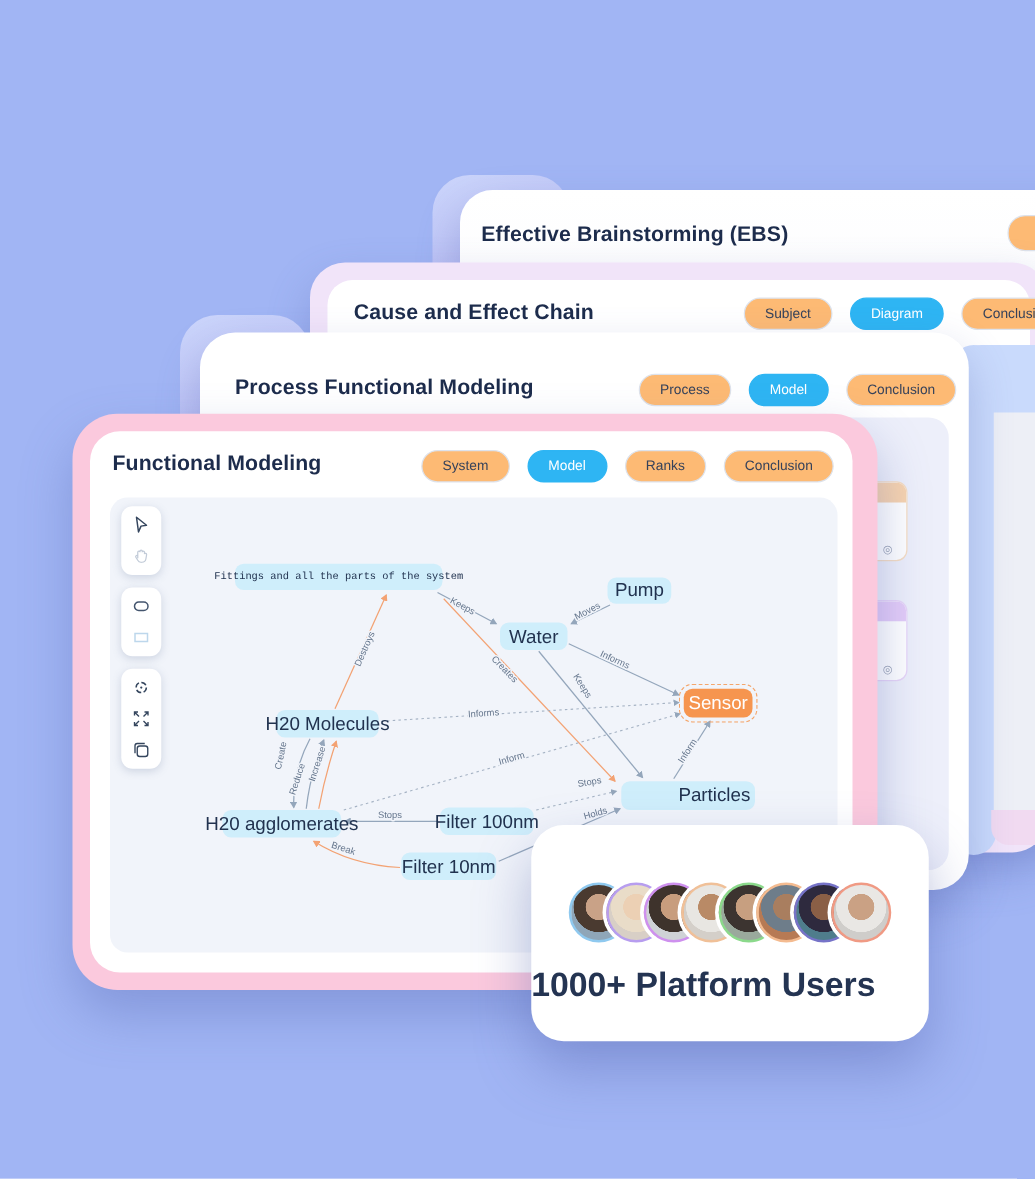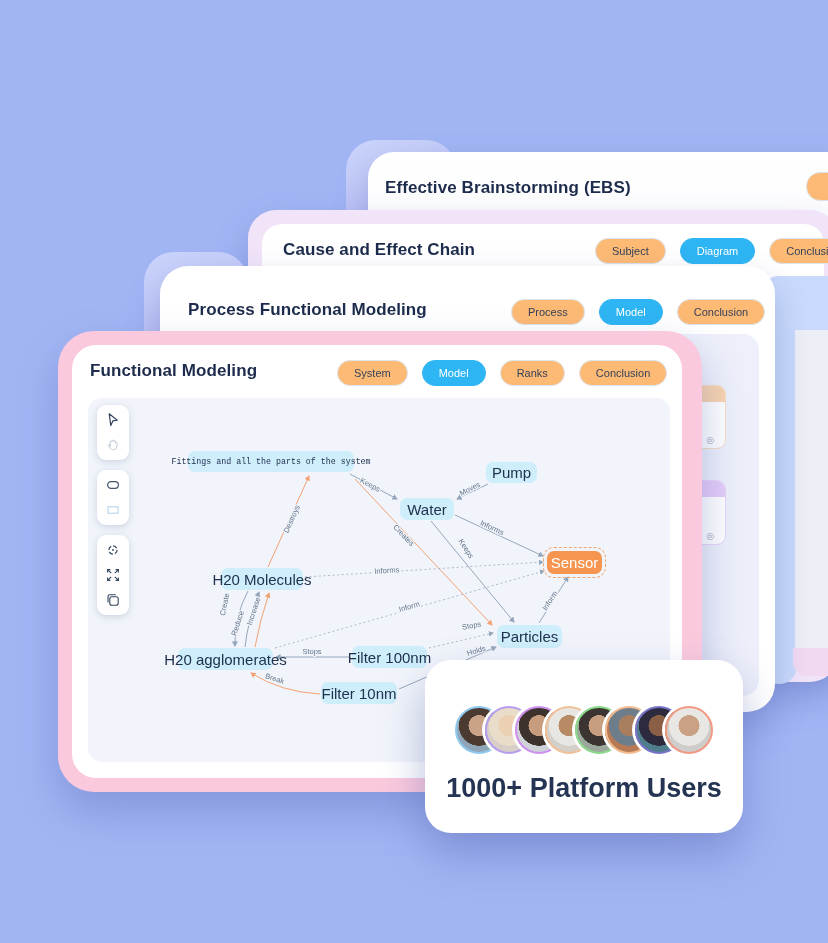--- a/index.html
+++ b/index.html
@@ -33,21 +33,21 @@
   
   .mini{position:absolute;width:84px;background:#fff;border-radius:9px;z-index:7;overflow:hidden;}
   .mini .head{height:16px;}
   .mini .glyphs{position:absolute;right:7px;bottom:3px;font-size:9px;color:#98a1b3;letter-spacing:4px;}
   
   .users-card{left:425px;top:660px;width:318px;height:173px;border-radius:26px;background:#fff;
               box-shadow:0 22px 44px rgba(80,96,170,.4);z-index:20;position:absolute;}
   .avatar-row{position:absolute;left:0;top:46px;width:100%;display:flex;justify-content:center;}
   .avatar{width:44px;height:44px;border-radius:50%;border:2px solid #ccc;box-shadow:0 0 0 3px #fff;flex:0 0 auto;}
   .avatar + .avatar{margin-left:-18px;}
-  .users-label{position:absolute;left:0;top:113px;width:100%;text-align:center;font-size:27px;font-weight:600;color:#243452;}
+  .users-label{position:absolute;left:0;top:113px;width:100%;font-size:27px;font-weight:600;color:#243452;}
 </style>
 </head>
 <body>
 
 <div id="page">
 
   <div class="blob" style="left:346px;top:140px;width:110px;height:100px;z-index:1;"></div>
   <div class="blob" style="left:144px;top:252px;width:104px;height:112px;z-index:5;"></div>
 
   <div class="card" style="left:368px;top:152px;width:512px;height:508px;border-radius:26px;background:linear-gradient(#ffffff,#eef0f6);z-index:2;">
@@ -173,21 +173,21 @@
               <path d="M3 10.6 V4.6 A1.8 1.8 0 0 1 4.8 2.8 h6" fill="none" stroke="#35465e" stroke-width="1.1"></path>
               <rect x="4.8" y="4.8" width="8.4" height="8.4" rx="2" fill="#fff" stroke="#35465e" stroke-width="1.1"></rect>
             </svg></div>
         </div>
       </div>
   <div class="node long" style="left: 100px; top: 53px; width: 166px; height: 21px; font-family: Liberation Mono, monospace;">Fittings and all the parts of the system</div>
       <div class="node" style="left: 398px; top: 64px; width: 51px; height: 21px;">Pump</div>
       <div class="node" style="left: 312px; top: 100px; width: 54px; height: 22px;">Water</div>
       <div class="node selected" style="left: 459px; top: 153px; width: 55px; height: 23px;">Sensor</div>
       <div class="node" style="left: 133px; top: 170px; width: 82px; height: 22px;">H20 Molecules</div>
-      <div class="node" style="left: 409px; top: 227px; width: 65px; height: 23px;">Particles</div>
+      <div class="node" style="left: 409px; top: 227px; width: 65px; height: 23px; padding-left: 42px;">Particles</div>
       <div class="node" style="left: 90px; top: 250px; width: 95px; height: 22px;">H20 agglomerates</div>
       <div class="node" style="left: 264px; top: 248px; width: 75px; height: 22px;">Filter 100nm</div>
       <div class="node" style="left: 233px; top: 284px; width: 76px; height: 22px;">Filter 10nm</div>
     </div>
 
   <div class="users-card">
     <div class="avatar-row">
         <div class="avatar" style="border-color: rgb(143, 201, 239); background: radial-gradient(circle at 50% 40%, rgb(201, 162, 135) 0px, rgb(201, 162, 135) 30%, rgb(74, 58, 48) 31%, rgb(74, 58, 48) 58%, rgb(143, 166, 184) 59%);"></div>
         <div class="avatar" style="border-color: rgb(183, 157, 239); background: radial-gradient(circle at 50% 40%, rgb(236, 208, 180) 0px, rgb(236, 208, 180) 30%, rgb(233, 220, 200) 31%, rgb(233, 220, 200) 58%, rgb(216, 207, 198) 59%);"></div>
         <div class="avatar" style="border-color: rgb(206, 144, 238); background: radial-gradient(circle at 50% 40%, rgb(200, 157, 125) 0px, rgb(200, 157, 125) 30%, rgb(62, 51, 44) 31%, rgb(62, 51, 44) 58%, rgb(207, 210, 214) 59%);"></div>

